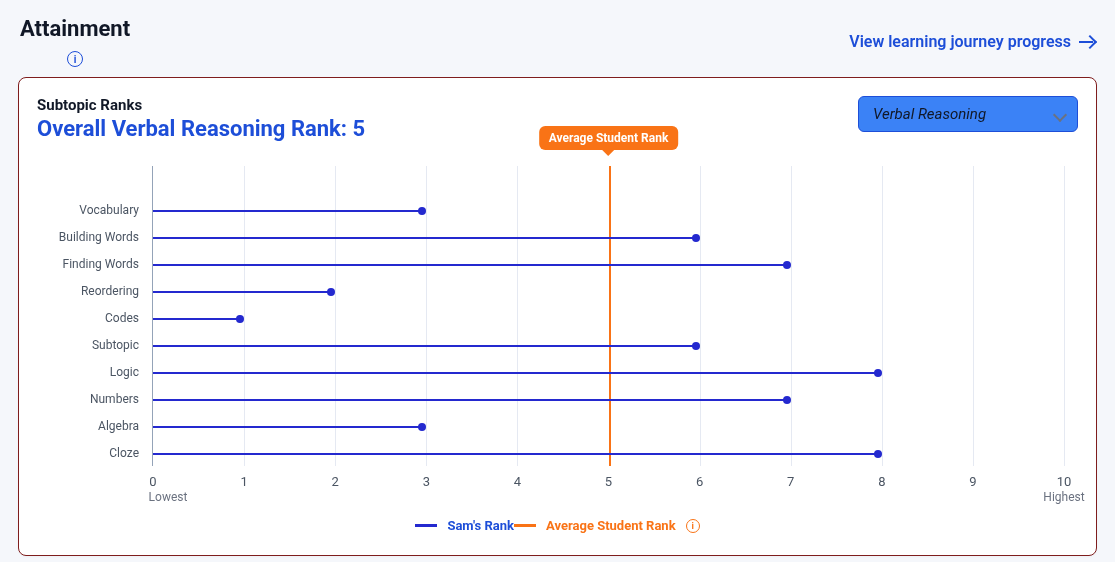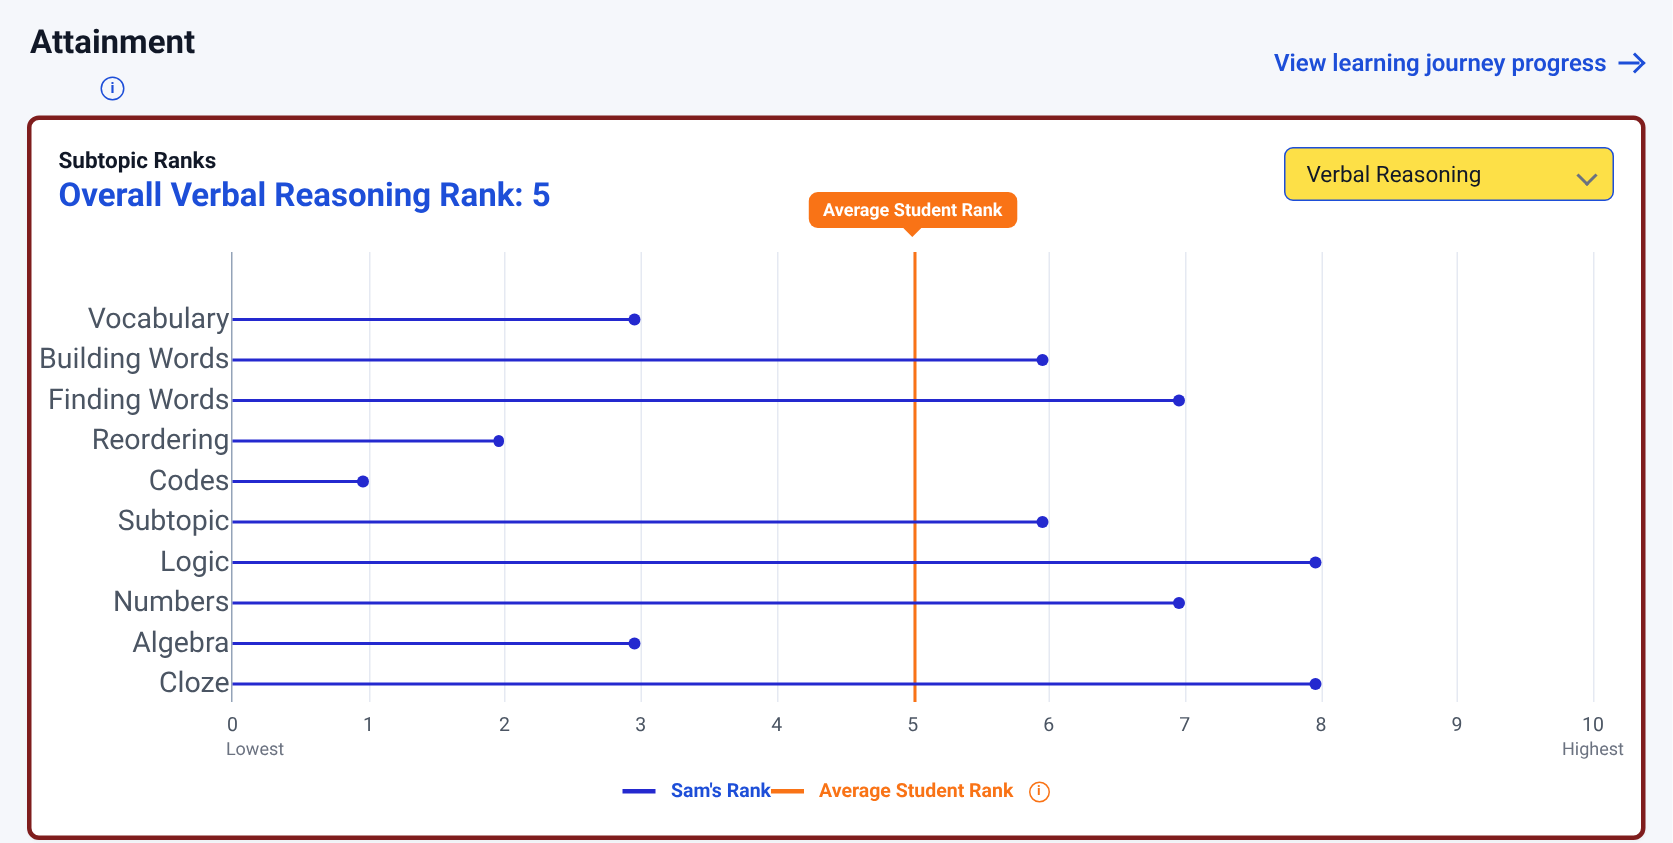--- a/index.html
+++ b/index.html
@@ -62,21 +62,21 @@
     position: absolute; top: 1px; right: 0;
     width: 8px; height: 8px;
     border-right: 2px solid #1d4ed8;
     border-top: 2px solid #1d4ed8;
     transform: rotate(45deg);
   }
 
   .card {
     background: #fff;
     border-radius: 8px;
-    border: 3px solid #7f1d1d;
+    border: 1px solid #7f1d1d;
     padding: 18px 18px 22px 18px;
     box-shadow: 0 1px 2px rgba(0,0,0,0.03);
   }
   .card-head {
     display: flex;
     justify-content: space-between;
     align-items: flex-start;
     margin-bottom: 24px;
   }
   .sub-label {
@@ -94,21 +94,22 @@
   }
   .selector {
     border: 1.5px solid #1d4ed8;
     border-radius: 6px;
     padding: 8px 36px 8px 14px;
     font-size: 15px;
     color: #111827;
     min-width: 220px;
     position: relative;
     cursor: pointer;
-    background: #fde047;
+    background: #3b82f6;
+    font-style: italic;
   }
   .selector .chev {
     position: absolute;
     right: 12px; top: 13px;
     width: 10px; height: 10px;
     border-right: 2px solid #6b7280;
     border-bottom: 2px solid #6b7280;
     transform: rotate(45deg);
   }
 
@@ -169,22 +170,22 @@
   }
   .bar-dot {
     width: 8px; height: 8px;
     background: #2429cf;
     border-radius: 50%;
     margin-left: -4px;
   }
   .y-label {
     position: absolute;
     right: 100%;
-    padding-right: 2px;
-    font-size: 19px;
+    padding-right: 14px;
+    font-size: 12px;
     color: #4b5563;
     transform: translateY(-50%);
     white-space: nowrap;
   }
   .x-tick {
     position: absolute;
     top: 100%;
     transform: translate(-50%, 8px);
     font-size: 13px;
     color: #4b5563;

